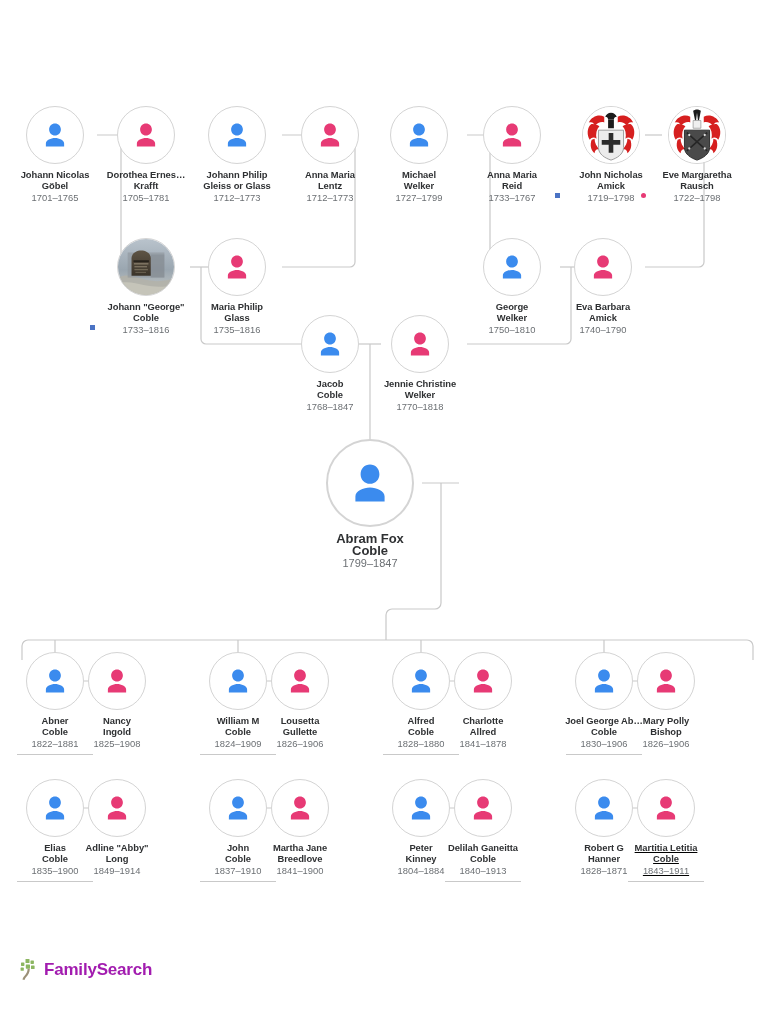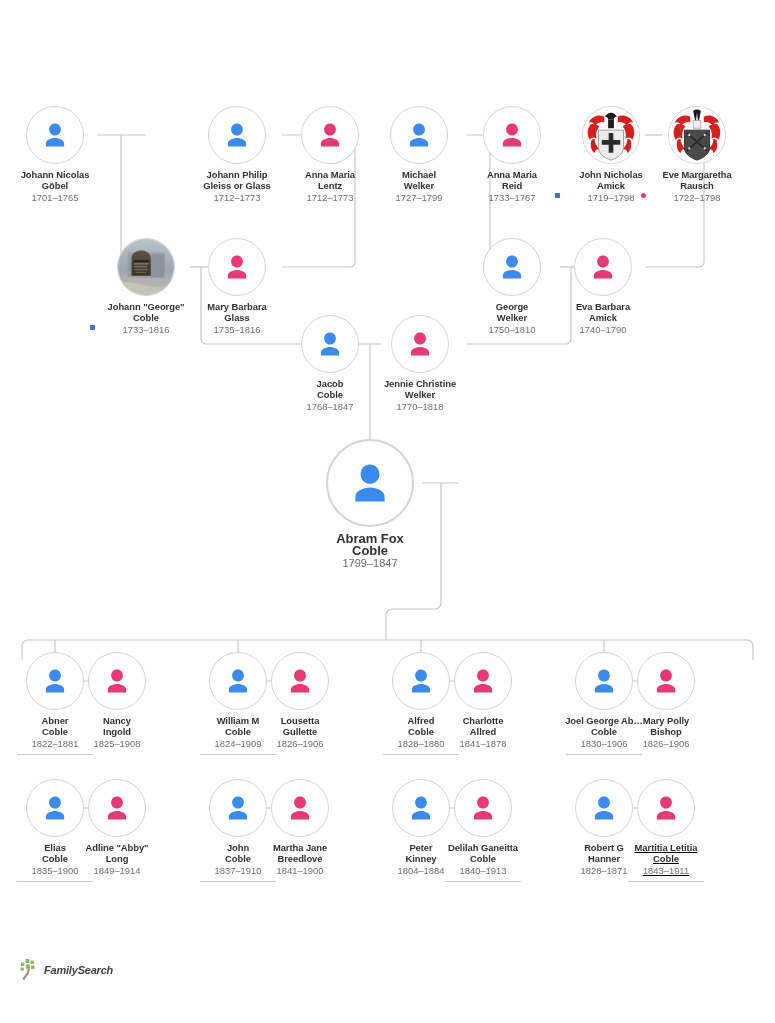--- a/index.html
+++ b/index.html
@@ -75,22 +75,22 @@
   }
   .marker.m-blue{background:#4a73c4;}
   .marker.m-pink{background:#e73a75;border-radius:50%;}
 
   
   #logo{
     position:absolute;left:18px;top:958px;
     display:flex;align-items:center;gap:4px;
   }
   #logo .lg-txt{
-    font-size:11px;font-weight:bold;color:#404040;
-    letter-spacing:-0.2px;font-family:"Liberation Sans", sans-serif;font-style:italic;
+    font-size:17px;font-weight:bold;color:#a21caf;
+    letter-spacing:-0.2px;font-family:"Liberation Sans", sans-serif;
   }
 </style>
 </head>
 <body>
 
 <div id="tree">
 
   <svg class="lines" viewBox="0 0 775 1023" xmlns="http://www.w3.org/2000/svg">
     <g fill="none" stroke="#c9c9c9" stroke-width="1.2">
 
@@ -146,20 +146,29 @@
   <div class="node" style="left:-3px;top:106px;">
     <div class="circ">
       <svg class="av" width="30" height="30" viewBox="0 0 24 24">
         <path fill="#3b8bee" d="M12 12.4c2.7 0 4.7-2.1 4.7-4.8S14.7 2.8 12 2.8 7.3 4.9 7.3 7.6s2 4.8 4.7 4.8zm0 1.9c-3.4 0-7.3 1.8-7.3 4.4v2.5h14.6v-2.5c0-2.6-3.9-4.4-7.3-4.4z"></path>
       </svg>
     </div>
     <div class="nm"><span>Johann Nicolas</span><br><span>Göbel</span></div>
     <div class="dt">1701–1765</div>
   </div>
 
+  <div class="node" style="left:88px;top:106px;">
+    <div class="circ">
+      <svg class="av" width="30" height="30" viewBox="0 0 24 24">
+        <path fill="#e73a75" d="M12 12.4c2.7 0 4.7-2.1 4.7-4.8S14.7 2.8 12 2.8 7.3 4.9 7.3 7.6s2 4.8 4.7 4.8zm0 1.9c-3.4 0-7.3 1.8-7.3 4.4v2.5h14.6v-2.5c0-2.6-3.9-4.4-7.3-4.4z"></path>
+      </svg>
+    </div>
+    <div class="nm"><span>Dorothea Ernes…</span><br><span>Krafft</span></div>
+    <div class="dt">1705–1781</div>
+  </div>
 
   <div class="node" style="left:179px;top:106px;">
     <div class="circ">
       <svg class="av" width="30" height="30" viewBox="0 0 24 24">
         <path fill="#3b8bee" d="M12 12.4c2.7 0 4.7-2.1 4.7-4.8S14.7 2.8 12 2.8 7.3 4.9 7.3 7.6s2 4.8 4.7 4.8zm0 1.9c-3.4 0-7.3 1.8-7.3 4.4v2.5h14.6v-2.5c0-2.6-3.9-4.4-7.3-4.4z"></path>
       </svg>
     </div>
     <div class="nm"><span>Johann Philip</span><br><span>Gleiss or Glass</span></div>
     <div class="dt">1712–1773</div>
   </div>
@@ -275,21 +284,21 @@
     <div class="nm"><span>Johann "George"</span><br><span>Coble</span></div>
     <div class="dt">1733–1816</div>
   </div>
 
   <div class="node" style="left:179px;top:238px;">
     <div class="circ">
       <svg class="av" width="30" height="30" viewBox="0 0 24 24">
         <path fill="#e73a75" d="M12 12.4c2.7 0 4.7-2.1 4.7-4.8S14.7 2.8 12 2.8 7.3 4.9 7.3 7.6s2 4.8 4.7 4.8zm0 1.9c-3.4 0-7.3 1.8-7.3 4.4v2.5h14.6v-2.5c0-2.6-3.9-4.4-7.3-4.4z"></path>
       </svg>
     </div>
-    <div class="nm"><span>Mary Barbara</span><br><span>Glass</span></div>
+    <div class="nm"><span>Maria Philip</span><br><span>Glass</span></div>
     <div class="dt">1735–1816</div>
   </div>
 
   <div class="node" style="left:454px;top:238px;">
     <div class="circ">
       <svg class="av" width="30" height="30" viewBox="0 0 24 24">
         <path fill="#3b8bee" d="M12 12.4c2.7 0 4.7-2.1 4.7-4.8S14.7 2.8 12 2.8 7.3 4.9 7.3 7.6s2 4.8 4.7 4.8zm0 1.9c-3.4 0-7.3 1.8-7.3 4.4v2.5h14.6v-2.5c0-2.6-3.9-4.4-7.3-4.4z"></path>
       </svg>
     </div>
     <div class="nm"><span>George</span><br><span>Welker</span></div>

